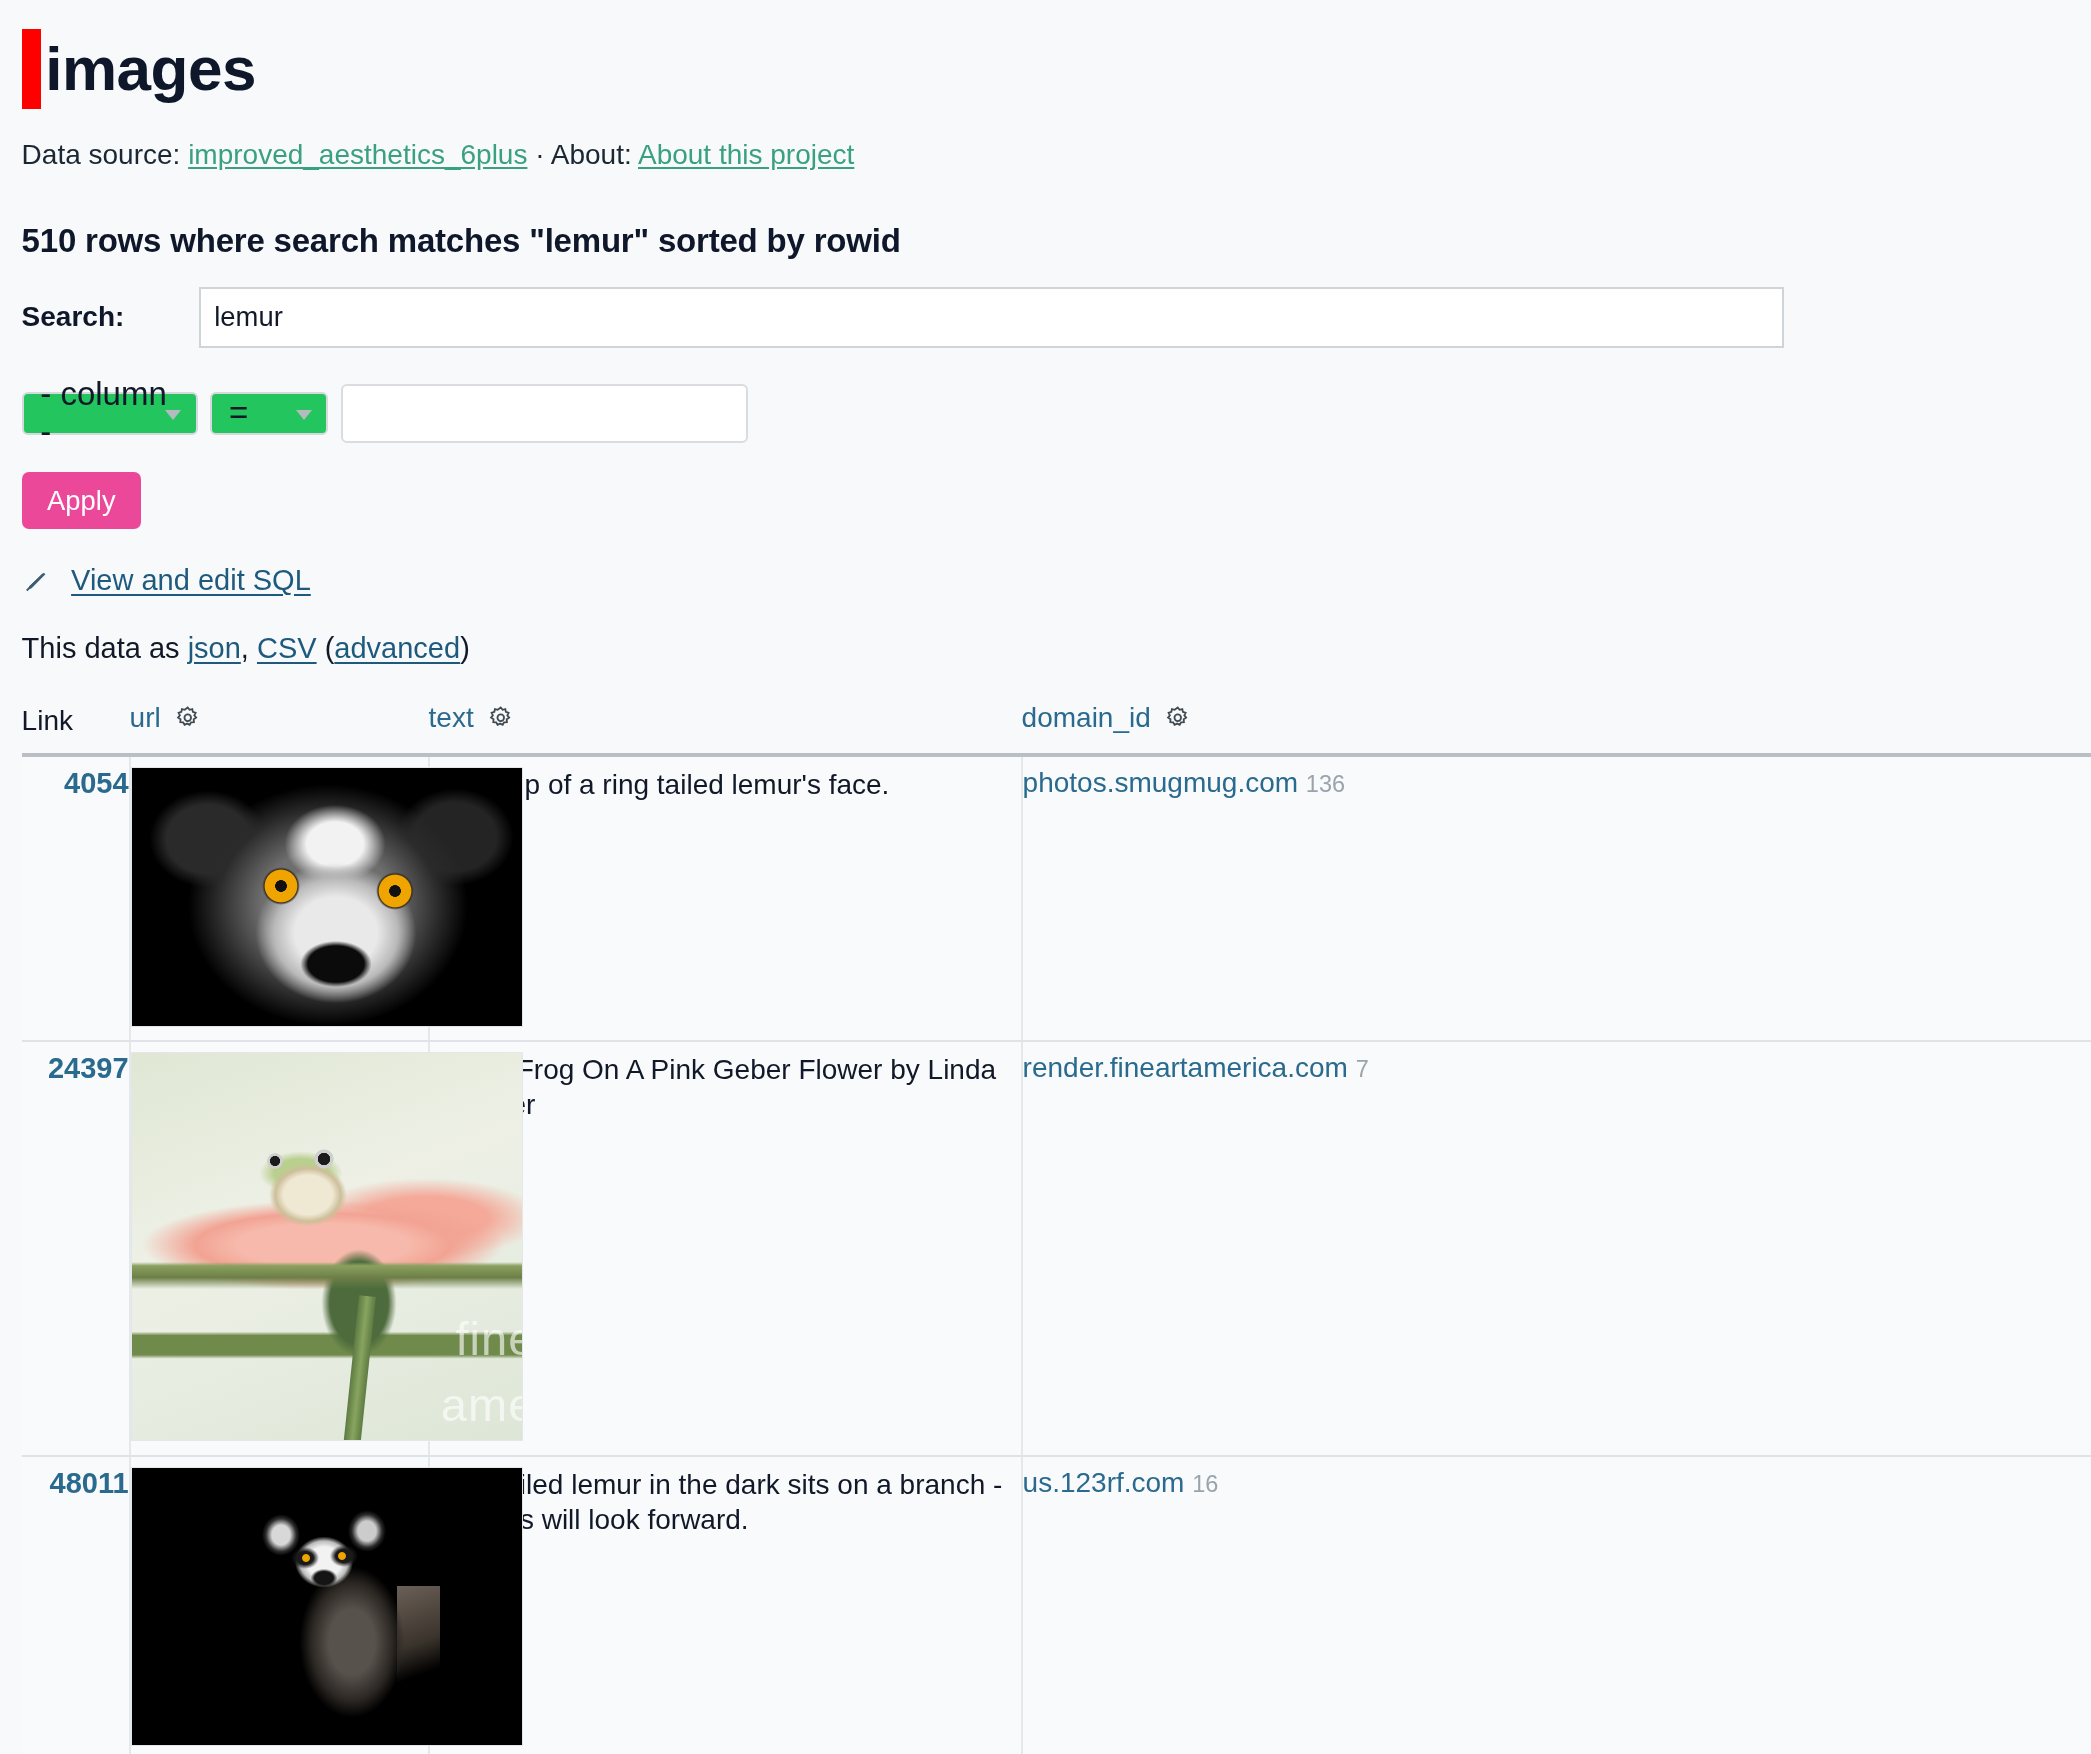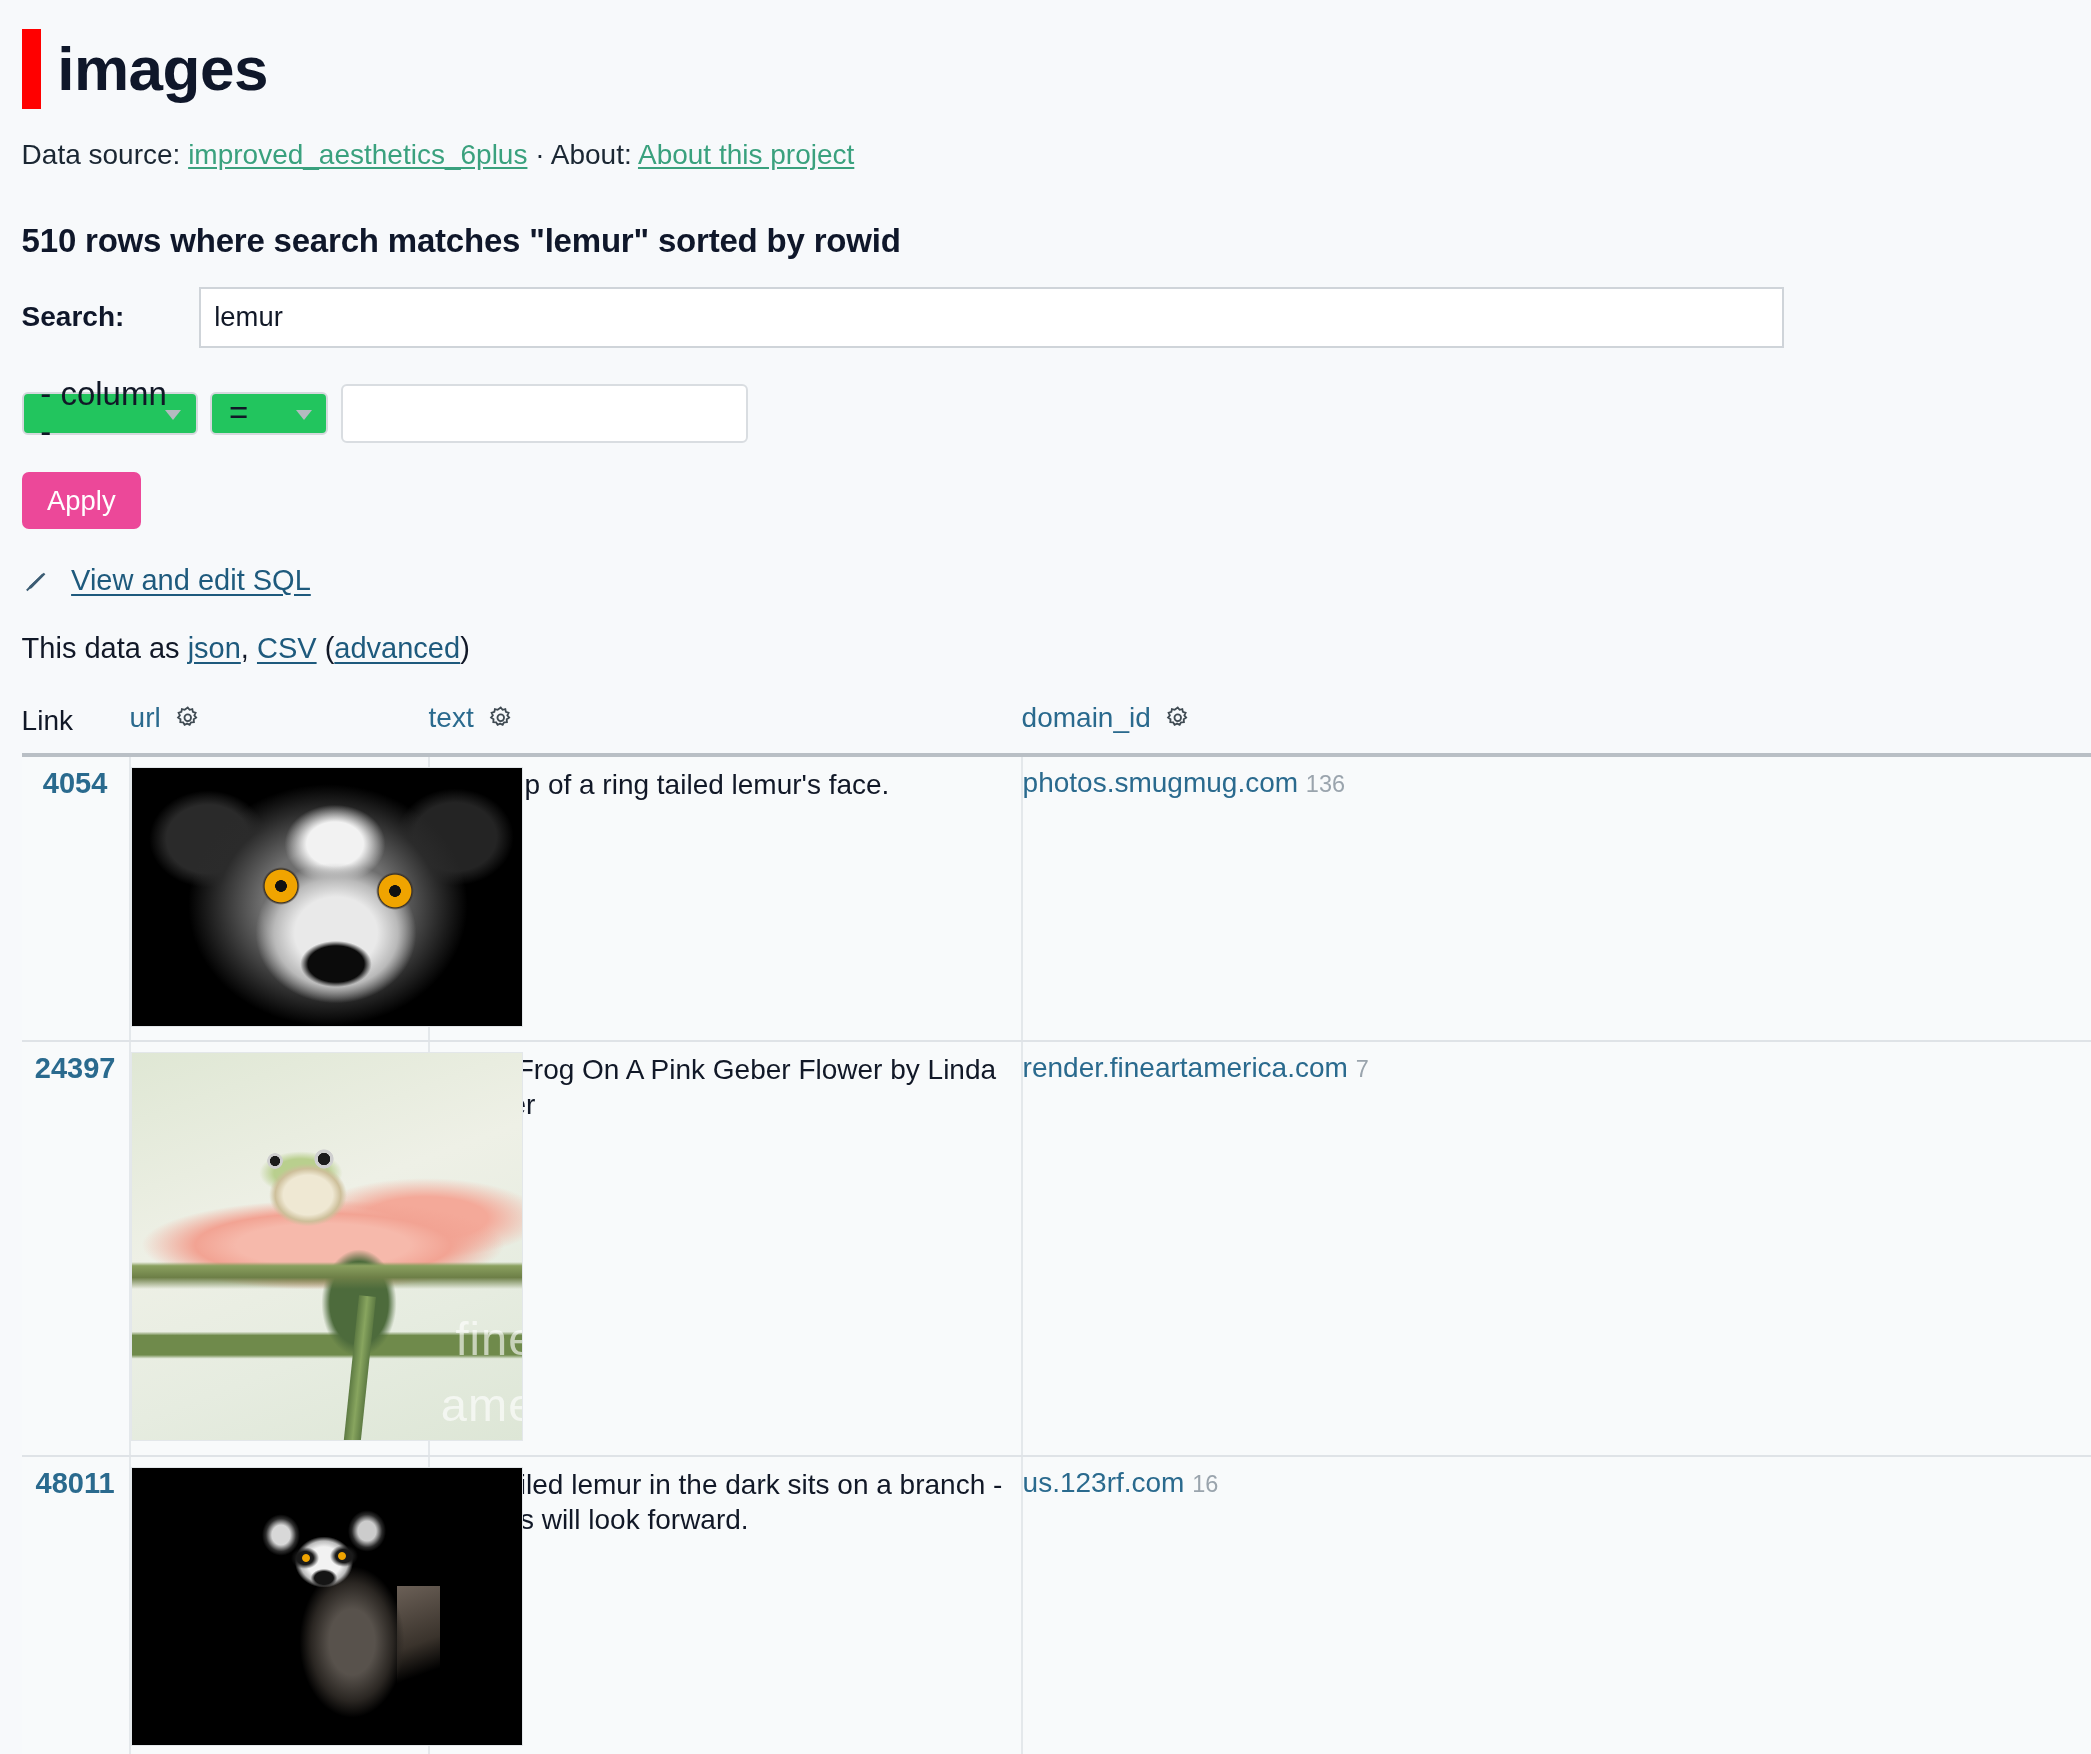--- a/index.html
+++ b/index.html
@@ -32,21 +32,21 @@
     width: 19.6px;
     height: 80px;
     background: #ff0000;
     flex: 0 0 auto;
   }
   .title-text {
     font-size: 62px;
     font-weight: bold;
     letter-spacing: -0.5px;
     color: #0f172a;
-    margin-left: 16px;
+    margin-left: 4px;
     line-height: 80px;
   }
 
   
   .source-line {
     font-size: 28px;
     color: #1b2733;
     margin-bottom: 50px;
     line-height: 1.2;
   }
@@ -213,21 +213,21 @@
     border-bottom: 2px solid #dfe3e7;
     border-right: 2px solid #e4e8eb;
     vertical-align: top;
     padding: 9.8px 0 13.7px 0;
     font-size: 28px;
     background: #f8fafb;
   }
   table.rows td:last-child { border-right: none; }
 
   td.cell-link {
-    text-align: center;
+    text-align: right;
     padding-left: 7.8px;
   }
   td.cell-link a {
     color: #2a6a8e;
     font-weight: bold;
     text-decoration: none;
     font-size: 29px;
   }
   td.cell-url  { padding-left: 4.9px; }
   td.cell-text { padding-left: 11.8px; padding-right: 11.8px; color: #111827; line-height: 1.25; }

